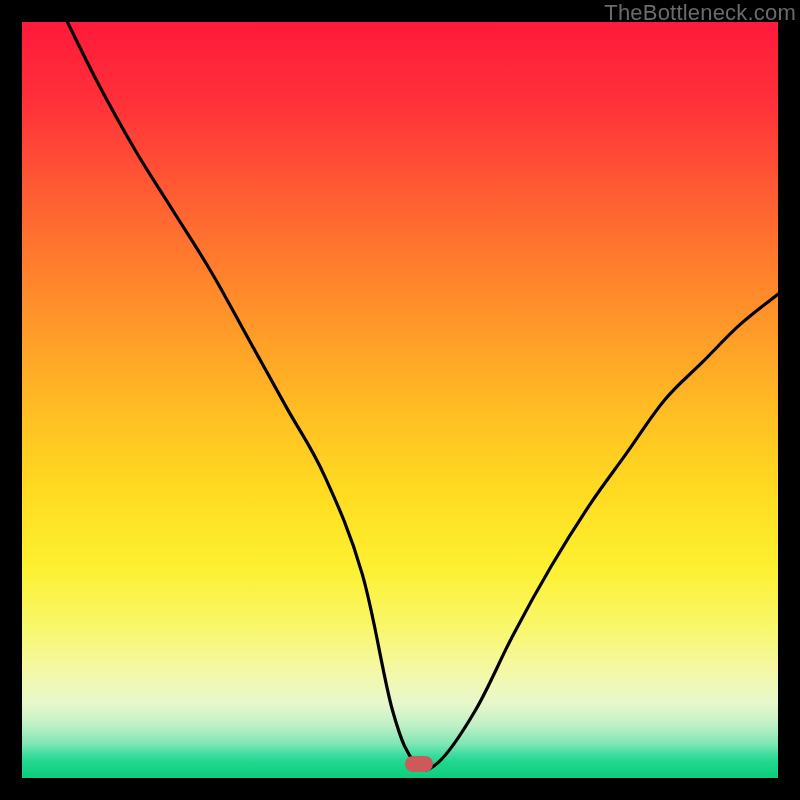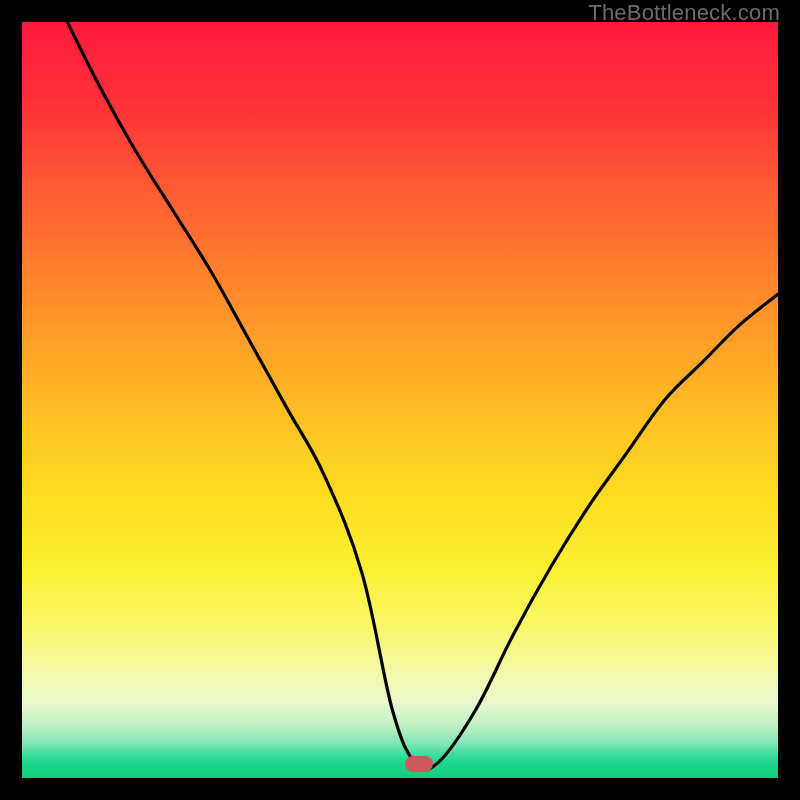--- a/index.html
+++ b/index.html
@@ -37,21 +37,21 @@
       #bff0c6 93%,
       #7ee6b4 95.5%,
       #3adc9f 97%,
       #1fd68e 98%,
       #0cce7c 100%
     );
   }
   .watermark {
     position: absolute;
     top: 0;
-    right: 20px;
+    right: 4px;
     font-family: Arial, Helvetica, sans-serif;
     font-size: 22px;
     font-weight: 500;
     color: #6b6b6b;
     letter-spacing: 0.2px;
     user-select: none;
   }
   .curve-svg {
     position: absolute;
     left: 0;

